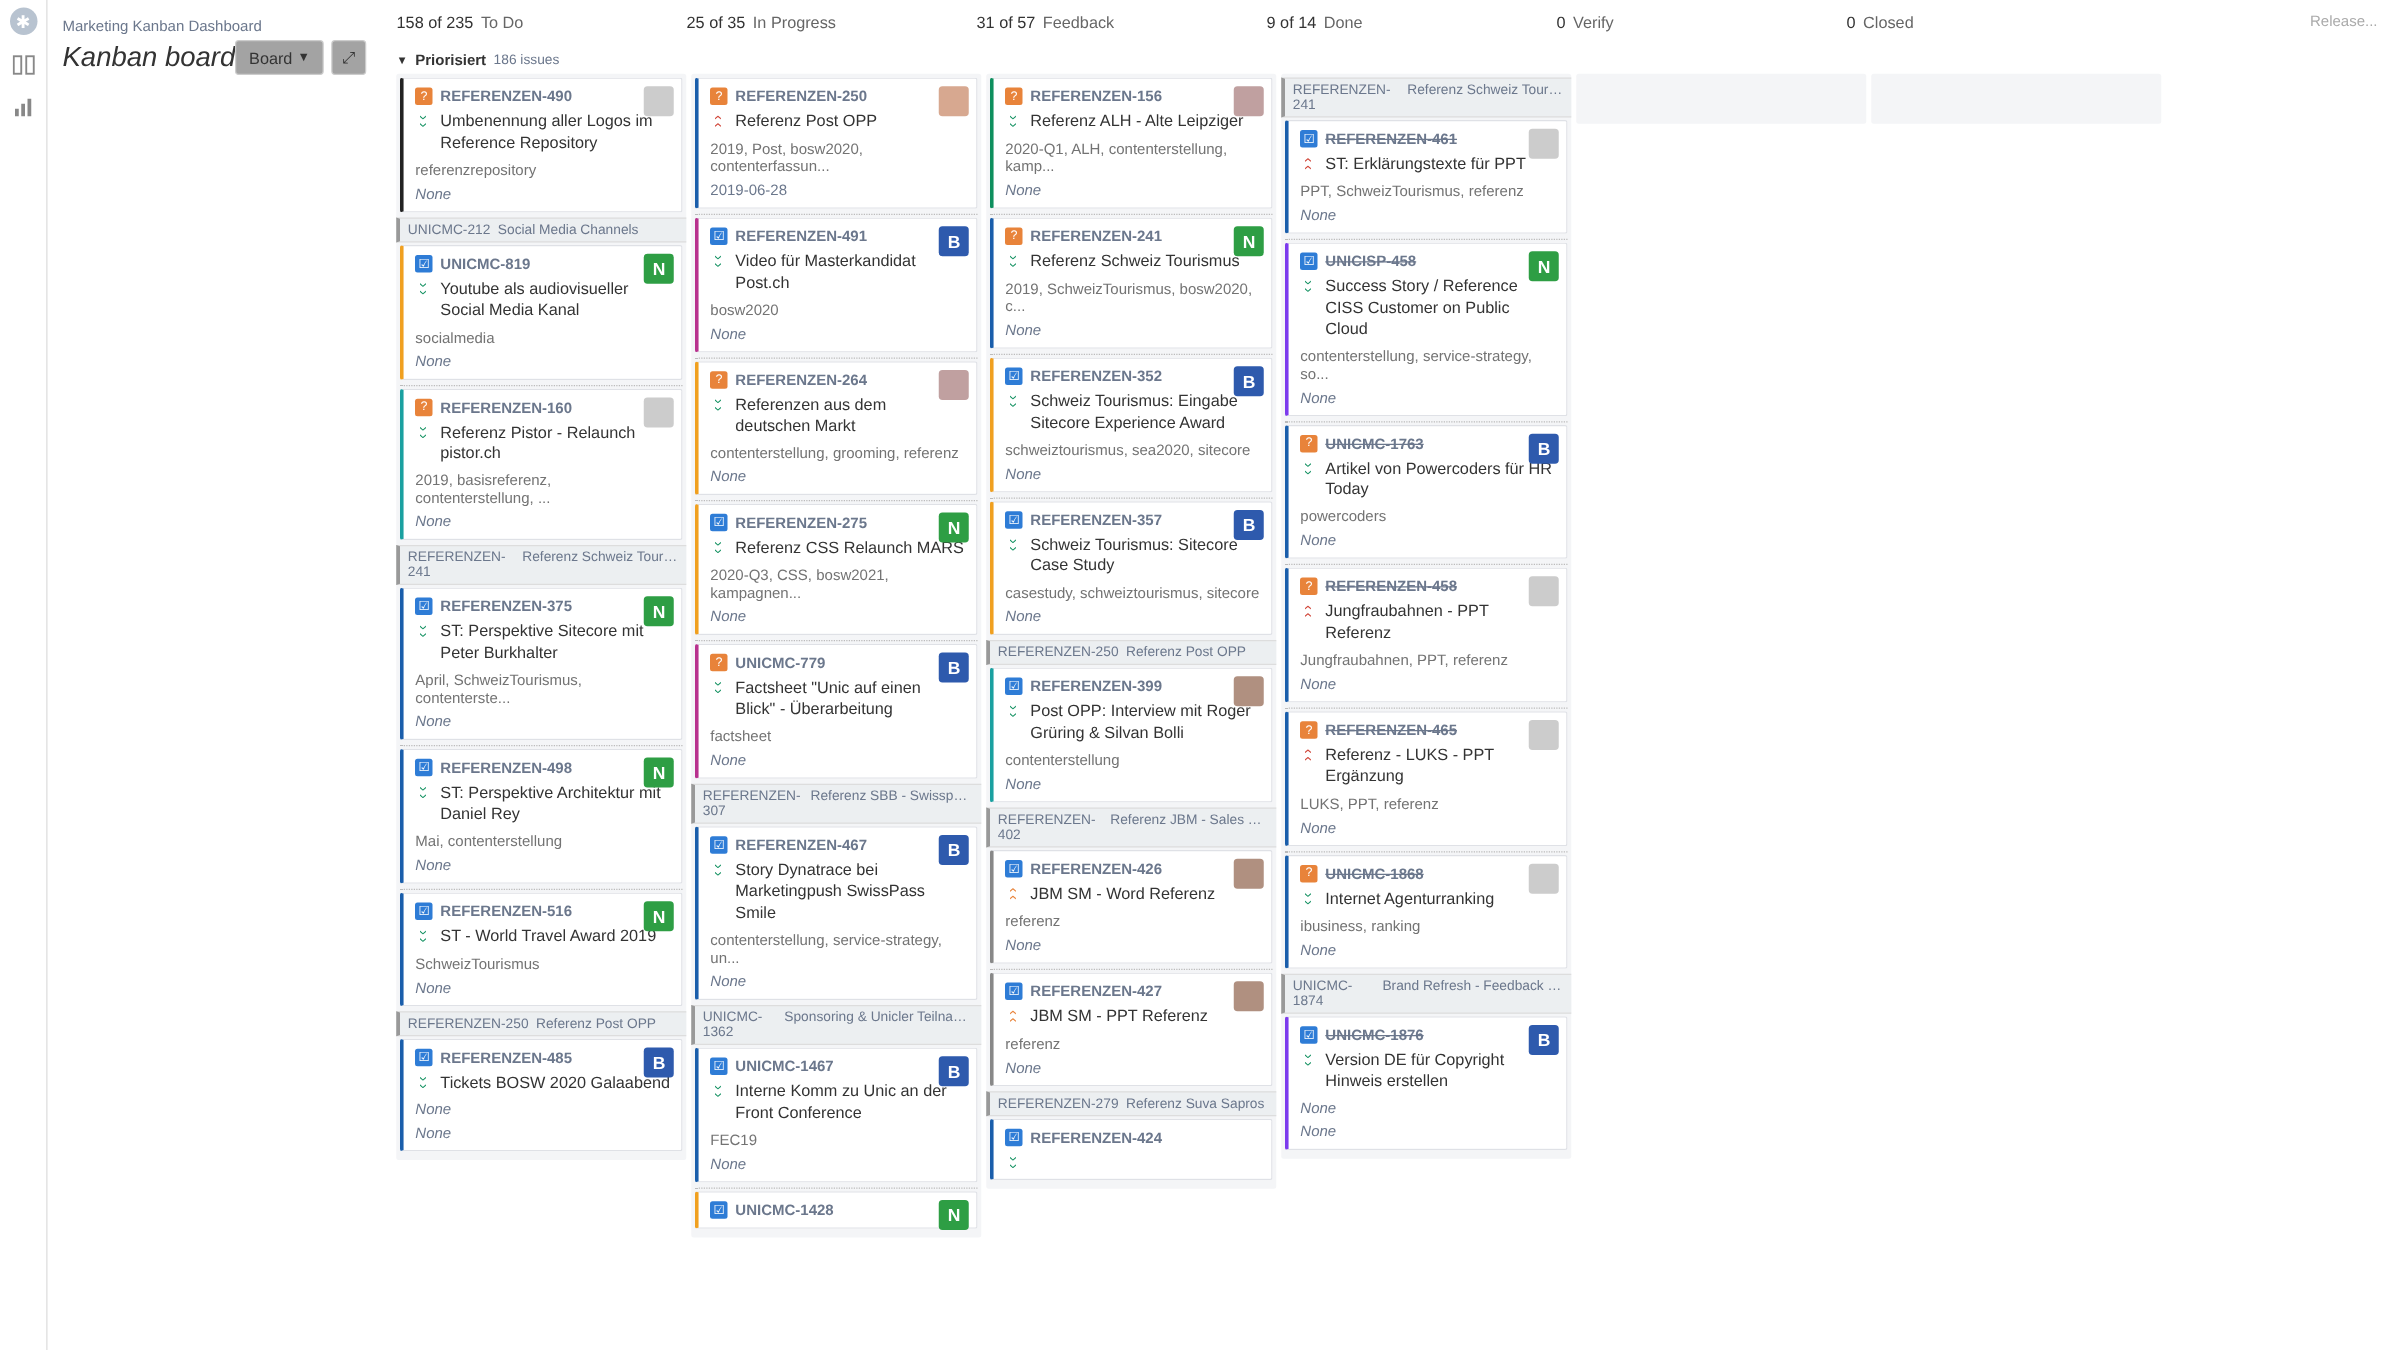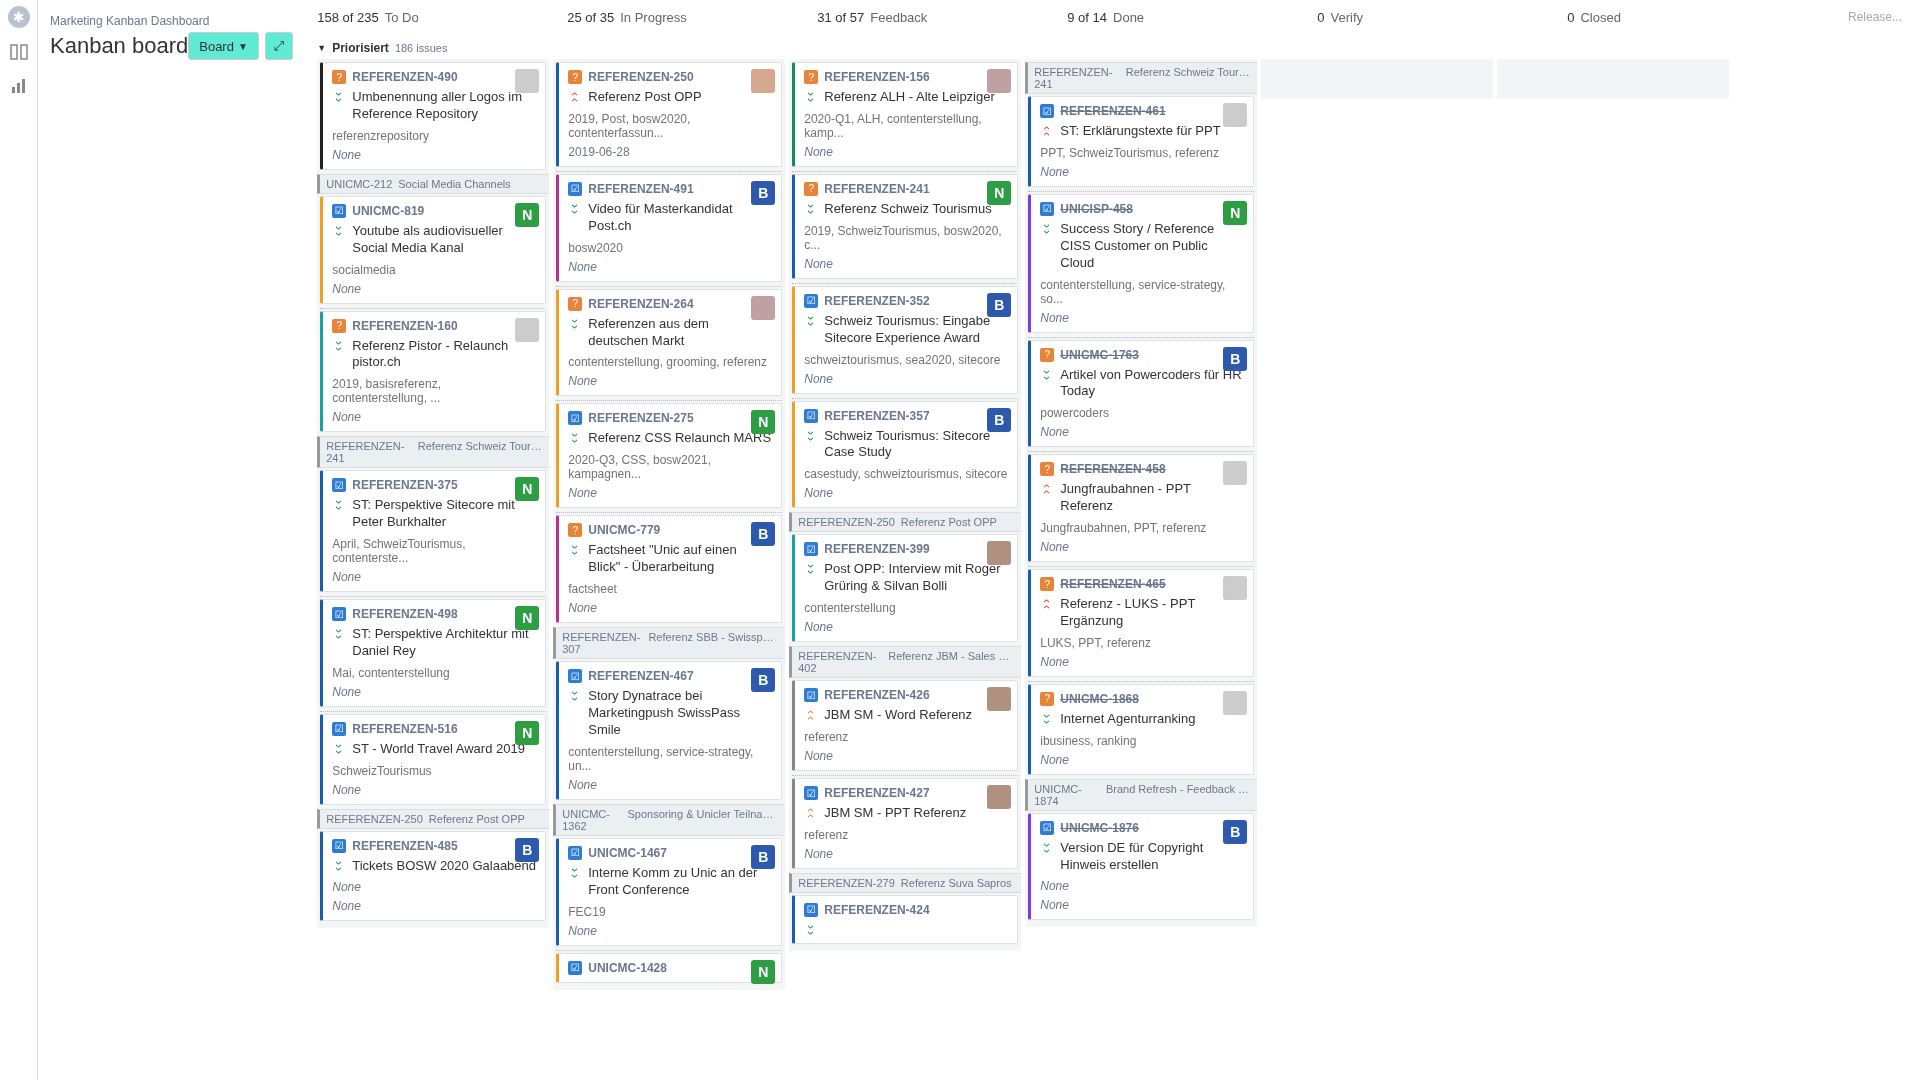--- a/index.html
+++ b/index.html
@@ -10,32 +10,32 @@
   .sidebar { width: 38px; background: #fff; border-right: 1px solid #ddd; display: flex; flex-direction: column; align-items: center; padding-top: 6px; gap: 14px; }
   .sidebar .logo { width: 22px; height: 22px; border-radius: 50%; background: #b8c3d0; display:flex; align-items:center; justify-content:center; }
   .sidebar .logo span { color:#fff; font-size:14px; }
   .sidebar .side-icon { width: 20px; height: 20px; display:flex; align-items:center; justify-content:center; color:#888; cursor:pointer; }
 
   .main { flex:1; display:flex; flex-direction:row; overflow:hidden; }
 
   .header { padding: 14px 12px 0 12px; }
   .breadcrumb { font-size: 12px; color:#6b778c; margin-bottom: 4px; }
   .title-row { display:flex; justify-content:space-between; align-items:center; }
-  .title { font-size: 22px; font-weight:500; color:#333; }
+  .title { font-size: 22px; font-weight:500; color:#333;font-style:italic; }
   .hdr-right { display:flex; gap:6px; }
-  .btn { border:1px solid #ccc; background:#5eead4; border-radius:3px; padding:5px 10px; font-size:13px; cursor:pointer; color:#333; display:flex; align-items:center; gap:4px; }
+  .btn { border:1px solid #ccc; background:#a3a3a3; border-radius:3px; padding:5px 10px; font-size:13px; cursor:pointer; color:#333; display:flex; align-items:center; gap:4px; }
   .btn .chev { font-size:10px; }
 
   .filters { display:flex; align-items:center; gap:14px; padding: 18px 12px 8px 12px; border-bottom: none; flex-wrap:wrap;}
   .filters .label { font-size:11px; color:#6b778c; letter-spacing:0.3px; }
   .filters .filter { font-size:13px; color:#555; cursor:pointer; padding:5px 9px; border-radius:3px; }
   .filters .filter.active { background:#0a3d7a; color:#fff; }
 
   .board { flex:1; overflow:auto; padding: 0 0 20px 12px; }
-  .col-headers { display:flex; gap:18px; padding: 10px 0 10px 0; }
+  .col-headers { display:flex; gap:0; padding: 10px 0 10px 0; }
   .col-header { width:232px; flex-shrink:0; font-size:13px; color:#333; display:flex; align-items:baseline; gap:6px; position:relative; }
   .col-header .count { font-weight:500; }
   .col-header .name { color:#666;text-align:center; }
   .release-btn { position:absolute; right:18px; top:0px; color:#aaa; font-size:12px; cursor:pointer; }
 
   .swimlane-label { display:flex; align-items:center; gap:6px; padding:6px 0 4px 0; font-size:12px; color:#333; }
   .swimlane-label .tri { font-size:9px; color:#333; cursor:pointer; }
   .swimlane-label .name { font-weight:700; }
   .swimlane-label .cnt { color:#6b778c; font-size:11px; }
 

